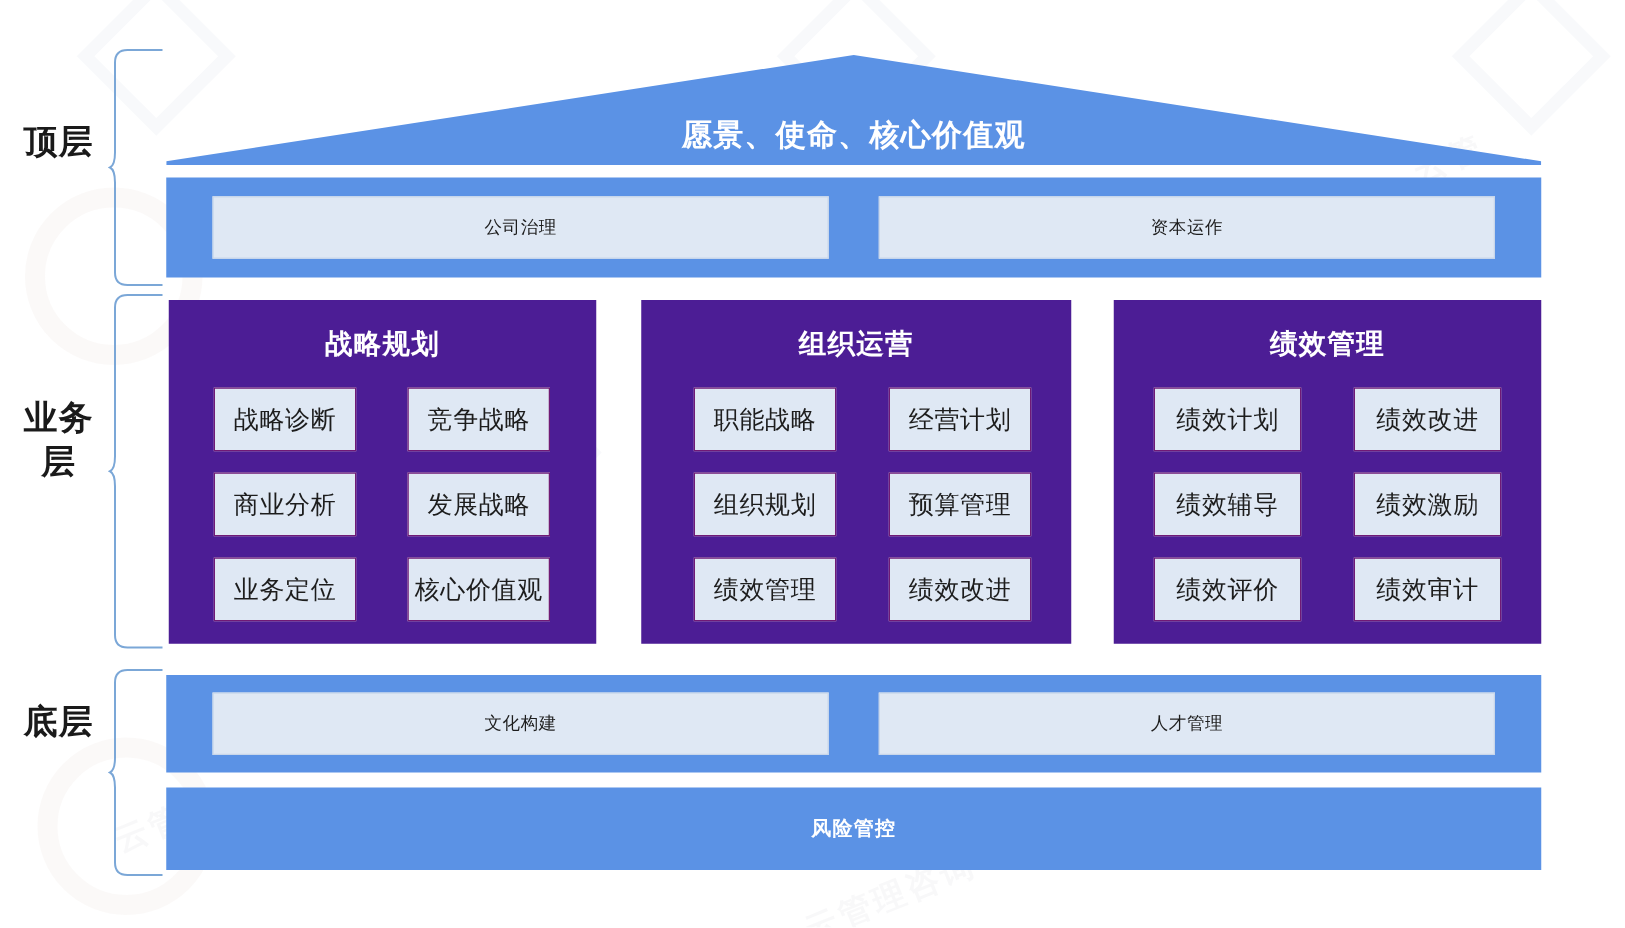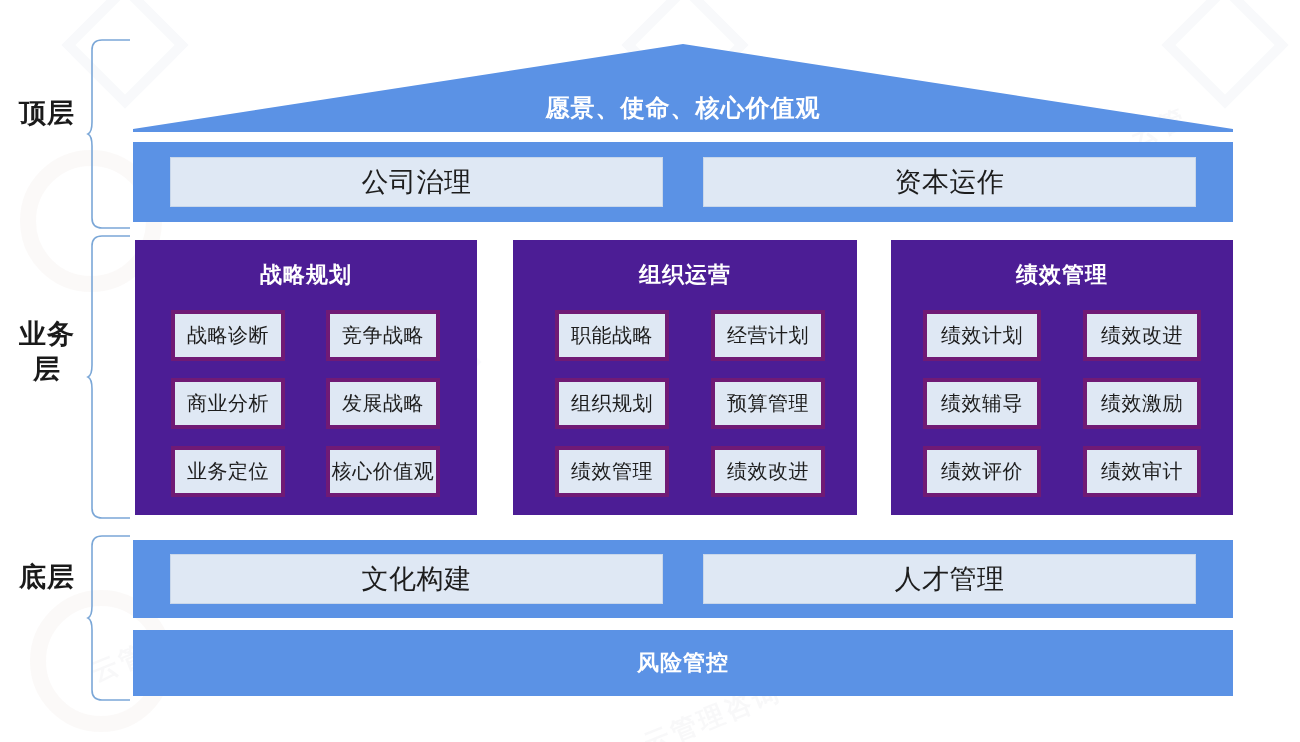--- a/index.html
+++ b/index.html
@@ -92,21 +92,21 @@
   }
   .inner-box {
     position: absolute;
     background: #dfe8f4;
     border: 1px solid #c9d7ea;
     box-sizing: border-box;
     display: flex;
     align-items: center;
     justify-content: center;
     color: #1d1d1d;
-    font-size: 27px;
+    font-size: 14px;
     letter-spacing: 0.5px;
   }
 
   .pillar {
     position: absolute;
     background: #4c1d95;
     box-sizing: border-box;
   }
   .pillar-title {
     position: absolute;
@@ -115,38 +115,38 @@
     top: 20px;
     text-align: center;
     color: #ffffff;
     font-size: 22px;
     font-weight: 700;
     letter-spacing: 1px;
   }
   .cell {
     position: absolute;
     background: #dfe8f4;
-    border: 4px solid #701a75;
+    border: 1px solid #701a75;
     box-sizing: border-box;
     display: flex;
     align-items: center;
     justify-content: center;
     color: #1d1d1d;
     font-size: 20px;
     letter-spacing: 0.5px;
   }
 
   .risk-bar {
     position: absolute;
     background: #5b92e5;
     display: flex;
     align-items: center;
     justify-content: center;
     color: #ffffff;
-    font-size: 22px;
+    font-size: 16px;
     font-weight: 700;
     letter-spacing: 1px;
     box-sizing: border-box;
   }
 </style>
 </head>
 <body>
 
 <div id="canvas">
 

